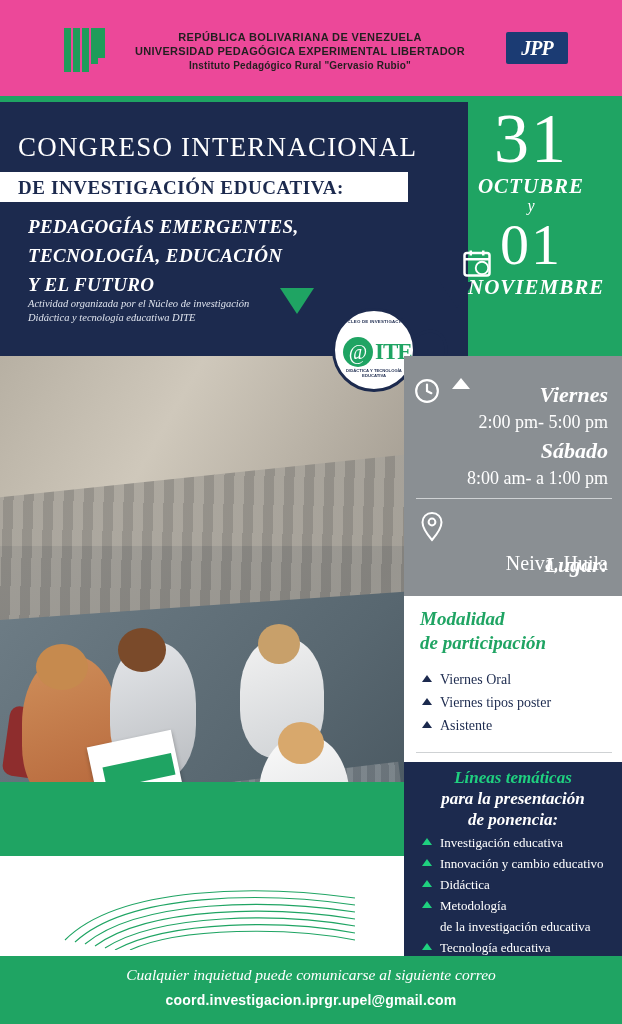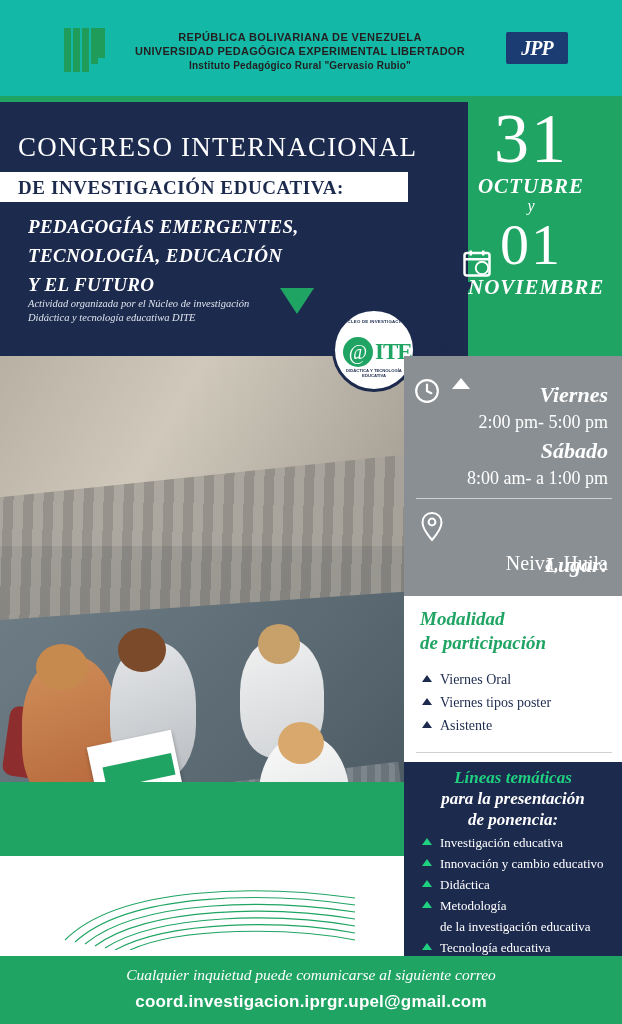--- a/index.html
+++ b/index.html
@@ -6,21 +6,21 @@
   body{
     width:622px;height:1024px;
     background:#ffffff;
     font-family:"Liberation Sans", sans-serif;
     overflow:hidden;
     position:relative;
   }
   .poster{position:relative;width:622px;height:1024px;overflow:hidden;background:#fff;}
 
   
-  .header{position:absolute;top:0;left:0;width:622px;height:96px;background:#14b8a6;}
+  .header{position:absolute;top:0;left:0;width:622px;height:96px;background:#ec4899;}
   .logo-upel{position:absolute;left:64px;top:28px;width:40px;height:44px;}
   .logo-upel .bar{position:absolute;top:0;width:7px;height:44px;background:#1f9c5a;}
   .logo-upel .bar:nth-child(1){left:0;}
   .logo-upel .bar:nth-child(2){left:9px;}
   .logo-upel .bar:nth-child(3){left:18px;}
   .logo-upel .bar:nth-child(4){left:27px;height:36px;}
   .logo-upel .bar:nth-child(5){left:34px;height:30px;}
   .header-text{position:absolute;left:120px;top:30px;width:360px;text-align:center;color:#231f20;}
   .header-text .l1{font-size:11px;font-weight:bold;letter-spacing:.4px;line-height:14px;}
   .header-text .l2{font-size:11px;font-weight:bold;letter-spacing:.3px;line-height:14px;}
@@ -127,21 +127,21 @@
      font-family:"Liberation Serif",serif;font-weight:bold;font-style:italic;font-size:17px;line-height:21px;}
   .lin-list{position:absolute;left:404px;top:832px;width:218px;}
   .lin-list .li{position:relative;padding-left:36px;color:#ffffff;font-family:"Liberation Serif",serif;
      font-size:13px;line-height:21px;}
   .lin-list .li .bt{position:absolute;left:18px;top:6px;width:0;height:0;border-left:5px solid transparent;
      border-right:5px solid transparent;border-bottom:7px solid #1fd07f;}
 
   
   .footer{position:absolute;top:956px;left:0;width:622px;height:68px;background:#1fa463;text-align:center;}
   .f1{color:#ffffff;font-family:"Liberation Serif",serif;font-style:italic;font-size:15.5px;padding-top:10px;}
-  .f2{color:#ffffff;font-family:"Liberation Sans",sans-serif;font-weight:bold;font-size:17px;padding-top:8px;letter-spacing:.2px;}
+  .f2{color:#ffffff;font-family:"Liberation Sans",sans-serif;font-weight:bold;font-size:14px;padding-top:8px;letter-spacing:.2px;}
 
   
   .dite{position:absolute;left:332px;top:308px;width:116px;height:84px;}
   .dite-circle{position:absolute;left:0;top:0;width:84px;height:84px;border-radius:50%;background:#ffffff;
      border:3px solid #1c2a4e;box-sizing:border-box;overflow:hidden;}
   .dite-top{position:absolute;left:0;top:0;width:100%;text-align:center;font-size:4.4px;font-weight:bold;
      color:#1c2a4e;margin-top:8px;letter-spacing:.2px;}
   .dite-at{position:absolute;left:8px;top:26px;width:30px;height:30px;border-radius:50%;background:#1fa463;
      color:#fff;font-size:20px;display:flex;align-items:center;justify-content:center;font-family:"Liberation Serif",serif;}
   .dite-letters{position:absolute;left:40px;top:28px;color:#1fa463;font-family:"Liberation Serif",serif;

